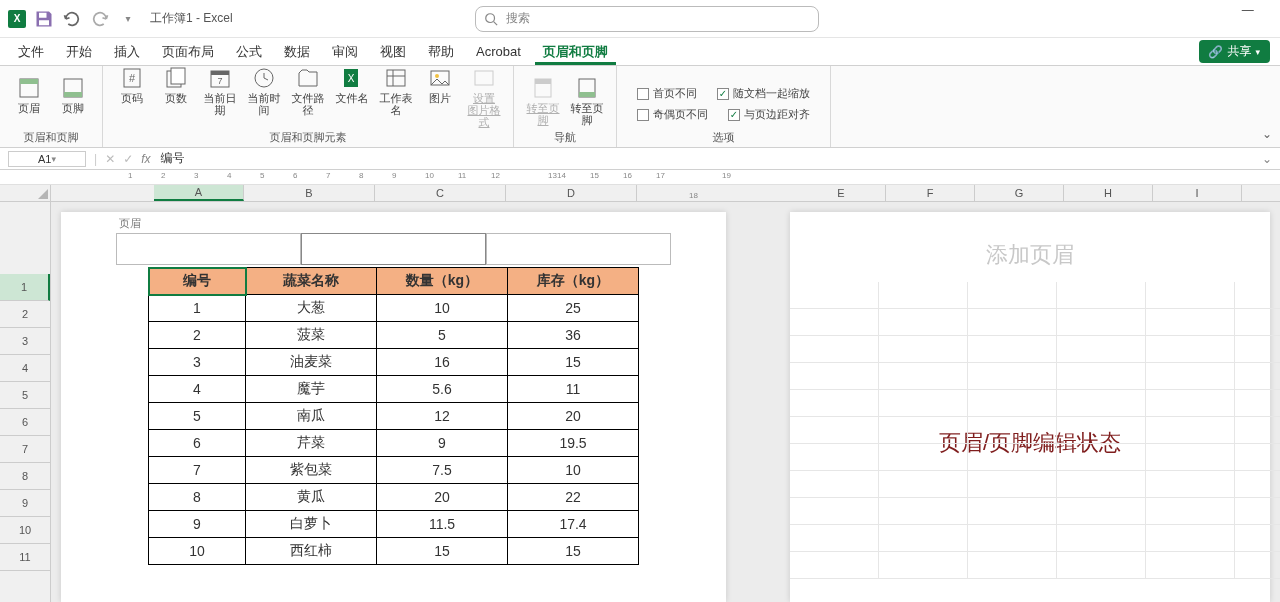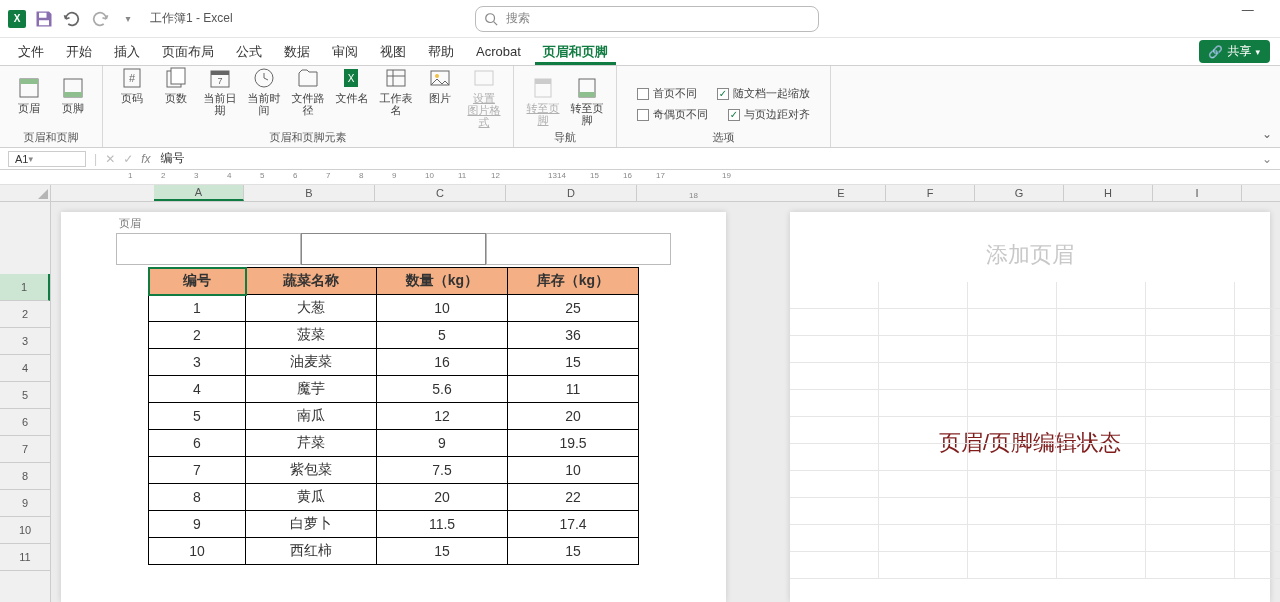--- a/index.html
+++ b/index.html
@@ -33,21 +33,21 @@
   .rbtn span { font-size: 11px; color:#444; text-align:center; line-height:1.1;}
   .rbtn.disabled span { color:#b0b0b0;text-decoration:underline; }
   .opts { display:flex;flex-direction:column;justify-content:center;gap:6px;padding:6px 12px;}
   .optrow { display:flex;gap:20px;align-items:center;}
   .chk { display:flex;align-items:center;gap:4px;font-size:11px;color:#444;}
   .chkbx { width:12px;height:12px;border:1px solid #888;display:inline-flex;align-items:center;justify-content:center;font-size:10px;color:#107c41;background:#fff;}
   .expand-caret { position:absolute;right:8px;bottom:6px;color:#666;font-size:12px;}
 
   
   .fbar { height: 22px; display:flex;align-items:center;border-bottom:1px solid #d0d0d0;background:#fff;}
-  .namebox { width:78px;border:1px solid #ccc;margin:1px 4px 1px 8px;padding:1px 6px;font-size:11px;display:flex;align-items:center;justify-content:flex-start;}
+  .namebox { width:78px;border:1px solid #ccc;margin:1px 4px 1px 8px;padding:1px 6px;font-size:11px;display:flex;align-items:center;justify-content:center;}
   .fbar .sep { color:#ccc;padding:0 4px;}
   .fbar .fx { font-style:italic;color:#888;padding:0 4px;}
   .fbar .fval { flex:1;padding:0 6px;font-size:12px;}
   .fbar .chev { padding:0 8px;color:#888;}
 
   
   .ruler { height:15px;background:#fff;border-bottom:1px solid #e0e0e0;font-size:8px;color:#888;position:relative;}
   .ruler span { position:absolute;top:1px;}
 
   

